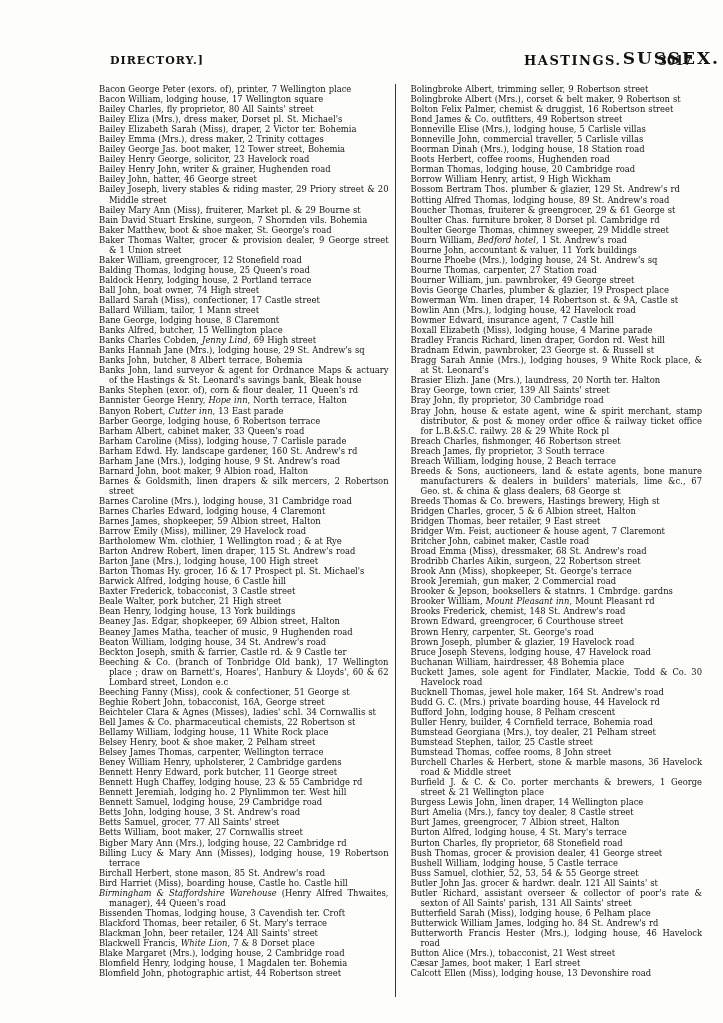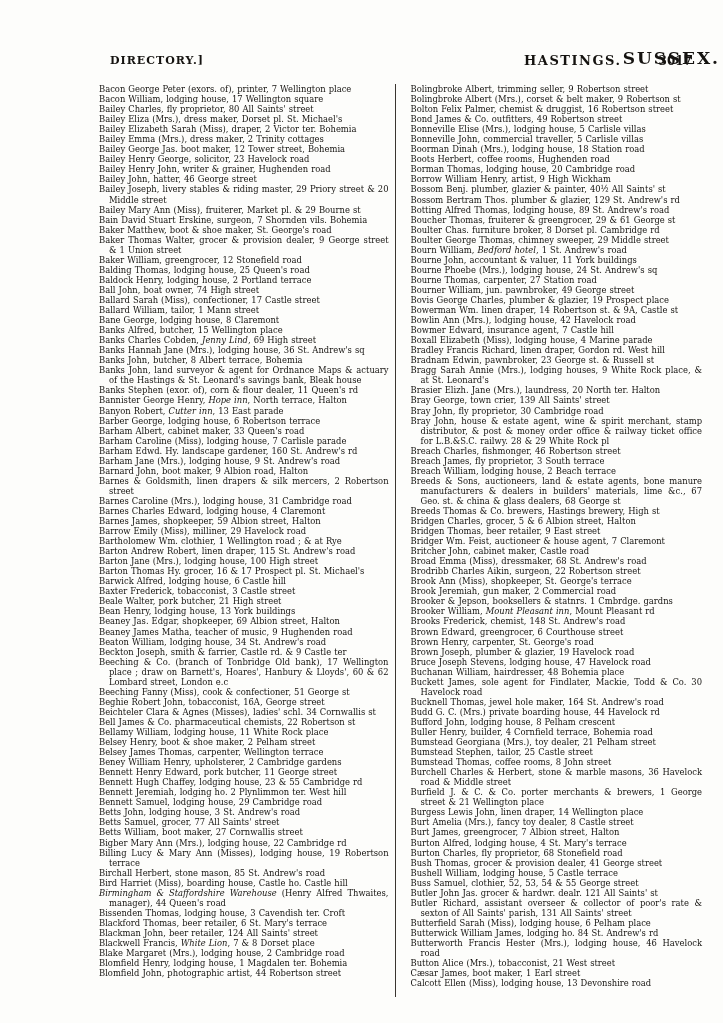--- a/index.html
+++ b/index.html
@@ -90,21 +90,21 @@
         <div class="entry">Baker Thomas Walter, grocer &amp; provision dealer, 9 George street &amp; 1 Union street</div>
         <div class="entry">Baker William, greengrocer, 12 Stonefield road</div>
         <div class="entry">Balding Thomas, lodging house, 25 Queen's road</div>
         <div class="entry">Baldock Henry, lodging house, 2 Portland terrace</div>
         <div class="entry">Ball John, boat owner, 74 High street</div>
         <div class="entry">Ballard Sarah (Miss), confectioner, 17 Castle street</div>
         <div class="entry">Ballard William, tailor, 1 Mann street</div>
         <div class="entry">Bane George, lodging house, 8 Claremont</div>
         <div class="entry">Banks Alfred, butcher, 15 Wellington place</div>
         <div class="entry">Banks Charles Cobden, <i>Jenny Lind</i>, 69 High street</div>
-        <div class="entry">Banks Hannah Jane (Mrs.), lodging house, 36 St. Andrew's sq</div>
+        <div class="entry">Banks Hannah Jane (Mrs.), lodging house, 29 St. Andrew's sq</div>
         <div class="entry">Banks John, butcher, 8 Albert terrace, Bohemia</div>
         <div class="entry">Banks John, land surveyor &amp; agent for Ordnance Maps &amp; actuary of the Hastings &amp; St. Leonard's savings bank, Bleak house</div>
         <div class="entry">Banks Stephen (exor. of), corn &amp; flour dealer, 11 Queen's rd</div>
         <div class="entry">Bannister George Henry, <i>Hope inn</i>, North terrace, Halton</div>
         <div class="entry">Banyon Robert, <i>Cutter inn</i>, 13 East parade</div>
         <div class="entry">Barber George, lodging house, 6 Robertson terrace</div>
         <div class="entry">Barham Albert, cabinet maker, 33 Queen's road</div>
         <div class="entry">Barham Caroline (Miss), lodging house, 7 Carlisle parade</div>
         <div class="entry">Barham Edwd. Hy. landscape gardener, 160 St. Andrew's rd</div>
         <div class="entry">Barham Jane (Mrs.), lodging house, 9 St. Andrew's road</div>
@@ -159,21 +159,20 @@
         <div class="entry">Bolingbroke Albert, trimming seller, 9 Robertson street</div>
         <div class="entry">Bolingbroke Albert (Mrs.), corset &amp; belt maker, 9 Robertson st</div>
         <div class="entry">Bolton Felix Palmer, chemist &amp; druggist, 16 Robertson street</div>
         <div class="entry">Bond James &amp; Co. outfitters, 49 Robertson street</div>
         <div class="entry">Bonneville Elise (Mrs.), lodging house, 5 Carlisle villas</div>
         <div class="entry">Bonneville John, commercial traveller, 5 Carlisle villas</div>
         <div class="entry">Boorman Dinah (Mrs.), lodging house, 18 Station road</div>
         <div class="entry">Boots Herbert, coffee rooms, Hughenden road</div>
         <div class="entry">Borman Thomas, lodging house, 20 Cambridge road</div>
         <div class="entry">Borrow William Henry, artist, 9 High Wickham</div>
-        <div class="entry">Bossom Benj. plumber, glazier &amp; painter, 40½ All Saints' st</div>
         <div class="entry">Bossom Bertram Thos. plumber &amp; glazier, 129 St. Andrew's rd</div>
         <div class="entry">Botting Alfred Thomas, lodging house, 89 St. Andrew's road</div>
         <div class="entry">Boucher Thomas, fruiterer &amp; greengrocer, 29 &amp; 61 George st</div>
         <div class="entry">Boulter Chas. furniture broker, 8 Dorset pl. Cambridge rd</div>
         <div class="entry">Boulter George Thomas, chimney sweeper, 29 Middle street</div>
         <div class="entry">Bourn William, <i>Bedford hotel</i>, 1 St. Andrew's road</div>
         <div class="entry">Bourne John, accountant &amp; valuer, 11 York buildings</div>
         <div class="entry">Bourne Phoebe (Mrs.), lodging house, 24 St. Andrew's sq</div>
         <div class="entry">Bourne Thomas, carpenter, 27 Station road</div>
         <div class="entry">Bourner William, jun. pawnbroker, 49 George street</div>

